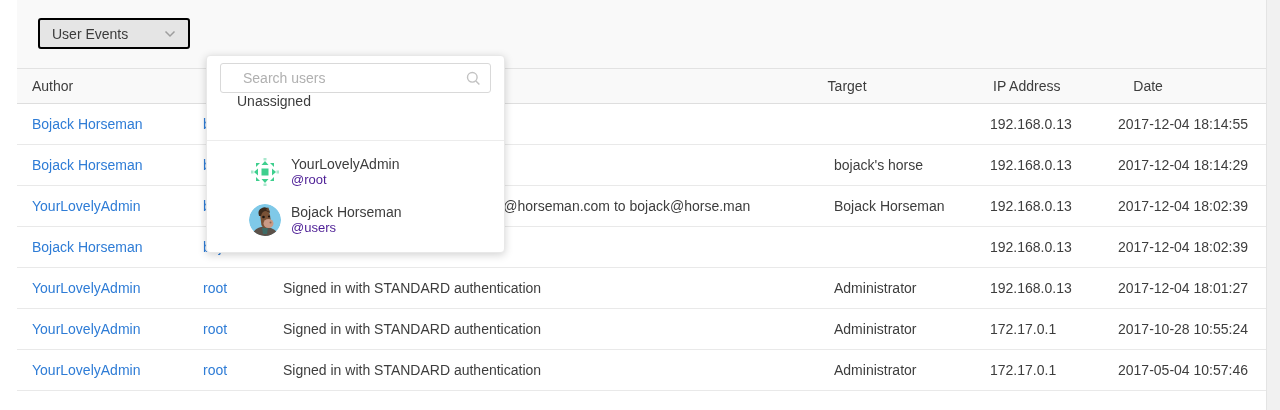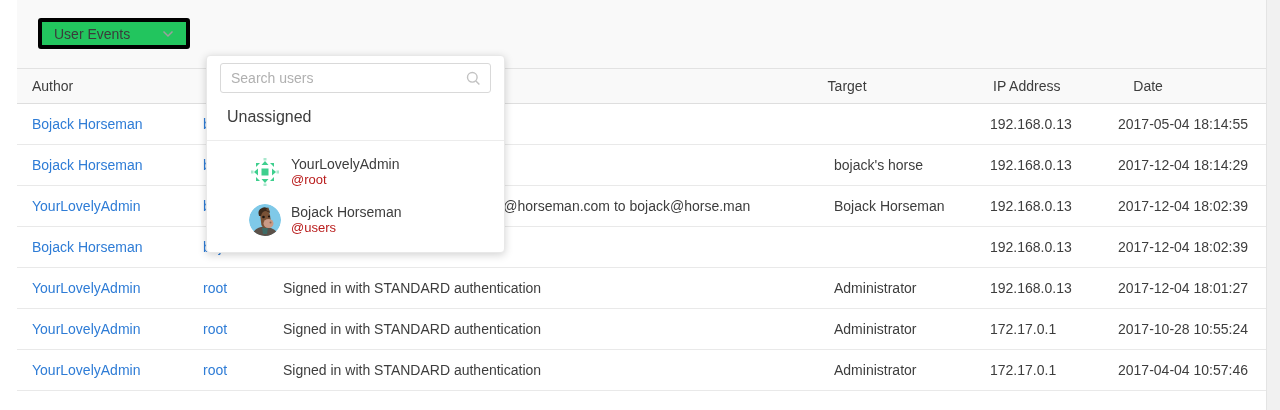--- a/index.html
+++ b/index.html
@@ -11,22 +11,22 @@
   
   .scrollbar { position:absolute; top:0; right:0; width:14px; height:410px;
                background:#f1f1f1; border-left:1px solid #e4e4e4; }
 
   
   .content { position:absolute; left:17px; top:0; width:1249px; height:410px; }
 
   
   .toolbar { position:relative; height:69px; background:#f9f9f9;
              border-bottom:1px solid #e2e2e2; }
-  .select { position:absolute; top:18px; height:31px; background:#22c55e;
-            border:4px solid #000000; border-radius:3px; display:flex;
+  .select { position:absolute; top:18px; height:31px; background:#e5e5e5;
+            border:2px solid #000000; border-radius:3px; display:flex;
             align-items:center; justify-content:space-between; padding:0 12px;
             font-size:14px; color:#3b3b3b; cursor:pointer; }
   .select.active { border-color:#9aa0a6; }
   .select .chev { display:flex; margin-left:8px; }
 
   
   .thead { display:flex; height:35px; background:#f9f9f9;
            border-bottom:1px solid #dedede; align-items:center;
            font-size:14px; color:#3d3d3d;gap:24px; }
   .trow { display:flex; height:41px; border-bottom:1px solid #e9e9e9;
@@ -38,36 +38,36 @@
   .c-target { width:156px; }
   .c-ip     { width:128px; }
   .c-date   { width:163px; }
   a.lnk { color:#2e7cd6; text-decoration:none; cursor:pointer; }
 
   
   .dropdown { position:absolute; left:206px; top:55px; width:299px; height:198px;
               background:#fff; border:1px solid #e8e8e8; border-radius:4px;
               box-shadow:0 2px 8px rgba(0,0,0,0.18); z-index:10; }
   .searchwrap { margin:7px 13px 0 13px; height:30px; border:1px solid #d9d9d9;
-                border-radius:3px; display:flex; align-items:center; background:#fff; }
+                border-radius:3px; display:flex; align-items:center; background:#fff;padding-left:12px; }
   .searchwrap input { flex:1; border:none; outline:none; font-size:14px;
                       padding:0 0 0 10px; color:#3b3b3b; background:transparent;
                       font-family:"Liberation Sans", sans-serif; }
   .searchwrap input::placeholder { color:#b0b0b0; }
   .searchwrap .mag { margin-right:9px; display:flex; }
-  .opt-unassigned { height:47px; display:flex; align-items:center;
-                    padding-left:20px; font-size:16px; color:#3d3d3d; cursor:pointer; }
+  .opt-unassigned { height:47px; display:flex; 
+                    padding-left:30px; font-size:14px; color:#3d3d3d; cursor:pointer; }
   .dd-sep { border-top:1px solid #ececec; }
   .dd-list { padding-top:7px; }
   .opt-user { height:48px; display:flex; align-items:center; padding-left:42px;
               cursor:pointer; }
   .avatar { width:32px; height:32px; border-radius:50%; overflow:hidden; flex:none; }
   .opt-text { margin-left:10px; line-height:16px; }
   .opt-name { font-size:14px; color:#3d3d3d; }
-  .opt-username { font-size:13px; color:#b91c1c; }
+  .opt-username { font-size:13px; color:#4c1d95; }
 </style>
 </head>
 <body>
 
 <div class="page">
 
   <div class="content">
 
     <div class="toolbar">
       <div class="select" style="left:21px; width:152px;">
@@ -89,21 +89,21 @@
         <div class="c c-ip">IP Address</div>
         <div class="c c-date">Date</div>
       </div>
       <div>
   <div class="trow">
     <div class="c c-author"><a class="lnk">Bojack Horseman</a></div>
     <div class="c c-object"><a class="lnk">bojack</a></div>
     <div class="c c-action"></div>
     <div class="c c-target"></div>
     <div class="c c-ip">192.168.0.13</div>
-    <div class="c c-date">2017-05-04 18:14:55</div>
+    <div class="c c-date">2017-12-04 18:14:55</div>
   </div>
 
   <div class="trow">
     <div class="c c-author"><a class="lnk">Bojack Horseman</a></div>
     <div class="c c-object"><a class="lnk">bojack</a></div>
     <div class="c c-action"></div>
     <div class="c c-target">bojack's horse</div>
     <div class="c c-ip">192.168.0.13</div>
     <div class="c c-date">2017-12-04 18:14:29</div>
   </div>
@@ -143,21 +143,21 @@
     <div class="c c-ip">172.17.0.1</div>
     <div class="c c-date">2017-10-28 10:55:24</div>
   </div>
 
   <div class="trow">
     <div class="c c-author"><a class="lnk">YourLovelyAdmin</a></div>
     <div class="c c-object"><a class="lnk">root</a></div>
     <div class="c c-action">Signed in with STANDARD authentication</div>
     <div class="c c-target">Administrator</div>
     <div class="c c-ip">172.17.0.1</div>
-    <div class="c c-date">2017-04-04 10:57:46</div>
+    <div class="c c-date">2017-05-04 10:57:46</div>
   </div>
 </div>
     </div>
 
   </div>
 
   <div class="dropdown">
     <div class="searchwrap">
       <input type="text" placeholder="Search users" style="">
       <span class="mag">

